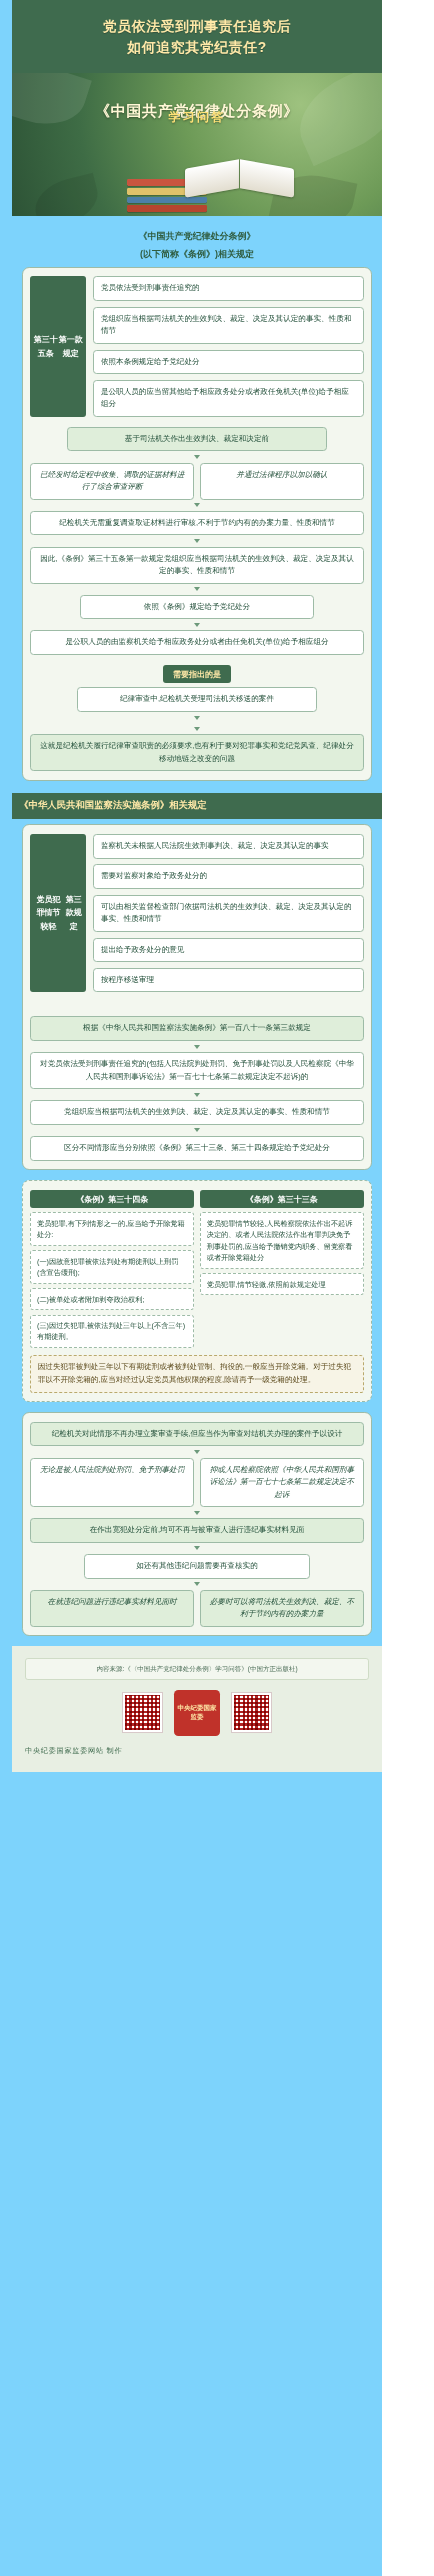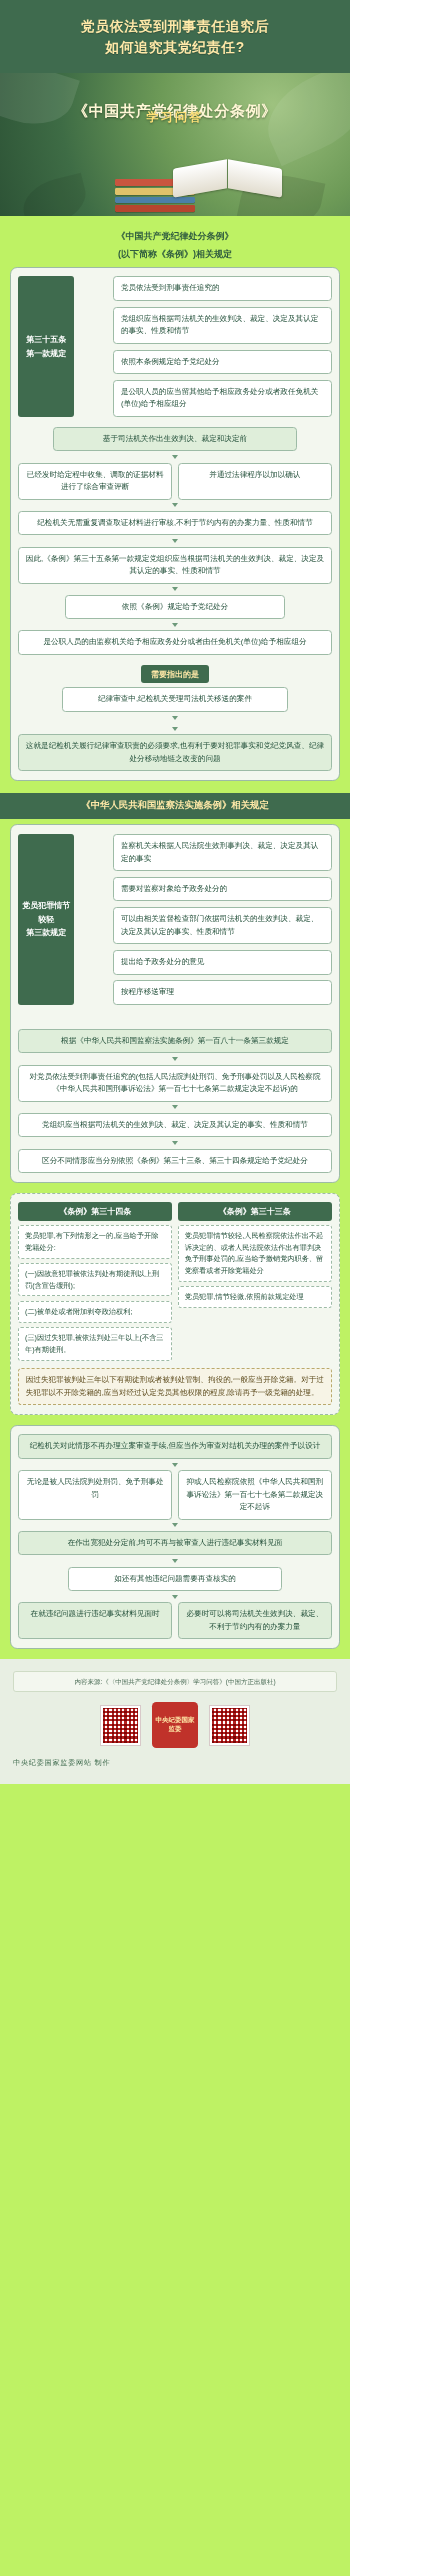--- a/index.html
+++ b/index.html
@@ -4,25 +4,26 @@
 <style>
   * { box-sizing: border-box; }
   html, body { margin:0; padding:0; }
   body {
     width:434px;
     background:#ffffff;
     font-family:"Liberation Sans","DejaVu Sans",sans-serif;
     color:#1d4433;
   }
   .page {
-    width:350px;
+    width:382px;
     min-height:2576px;
-    background:#bef264;
+    background:#7dd3fc;
     position:relative;
     overflow:hidden;
+    padding-left:12px;
   }
 
   
   .header {
     background:#3f6b4e;
     padding:16px 22px 14.5px 22px;
     text-align:center;
   }
   .header .t {
     color:#ffe9a8;
@@ -90,21 +91,21 @@
     color:#2f5c3f;
     font-weight:bold;
     font-size:9px;
     line-height:1.6;
   }
   .sec-band {
     background:#3f6b4e;
     color:#ffe9a8;
     font-weight:bold;
     font-size:9.4px;
-    text-align:center;
+    text-align:left;
     padding:6.5px 7.2px;
     margin:11.6px 0 0 0;
   }
 
   
   .frame {
     border:0.7px solid #9dbba6;
     border-radius:7.2px;
     background:#f3f7ef;
     margin:5.8px 10px 10px 10px;
@@ -112,37 +113,36 @@
   }
   .frame.dashed { border-style:dashed; }
 
   
   .art-row { display:flex; align-items:stretch; gap:7.2px; }
   .art-tag {
     flex:0 0 56px;
     background:#3f6b4e;
     color:#ffffff;
     border-radius:2.9px;
-    display:flex; flex-direction:column;
+    display:flex; flex-direction:row;
     align-items:center; justify-content:center;
     font-size:8px; font-weight:bold; line-height:1.7;
     padding:5.8px 2.9px;
     text-align:center;
   }
   .art-items { flex:1 1 auto; display:flex; flex-direction:column; gap:5.8px; }
 
   .box {
     background:#ffffff;
     border:0.7px solid #9dbba6;
     border-radius:3.6px;
     padding:5px 6.5px;
     font-size:7.6px;
     line-height:1.65;
     color:#23503a;
-    margin-left:32px;
   }
   .box.fill { background:#dfeeda; }
   .box.center { text-align:center; }
 
   .tag-pill {
     display:block;
     margin:10px auto 4.3px auto;
     background:#3f6b4e;
     color:#ffe9a8;
     font-size:8px;
@@ -156,21 +156,21 @@
   .flow { display:flex; flex-direction:column; align-items:stretch; }
   .flow .box { margin:0 auto; width:100%;text-align:center; }
   .arrow {
     width:0;height:0;margin:3.6px auto;
     border-left:3.6px solid transparent;
     border-right:3.6px solid transparent;
     border-top:4.3px solid #6d9a7b;
   }
 
   .two-col { display:flex; gap:5.8px; }
-  .two-col > .box { flex:1 1 0; }
+  .two-col > .box { flex:1 1 0;font-style:italic; }
 
   .note-box {
     background:#f7f4e6;
     border:0.7px dashed #b9a96d;
     border-radius:3.6px;
     padding:5px 6.5px;
     font-size:7.6px;
     line-height:1.65;
     color:#5c4a1c;
   }

